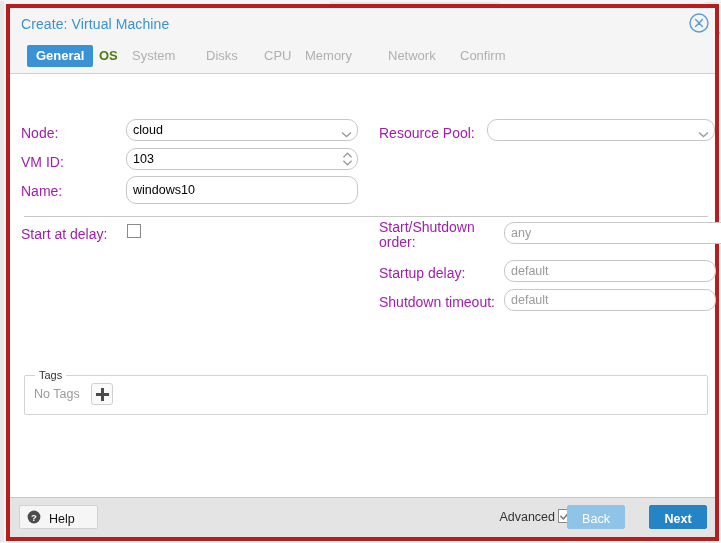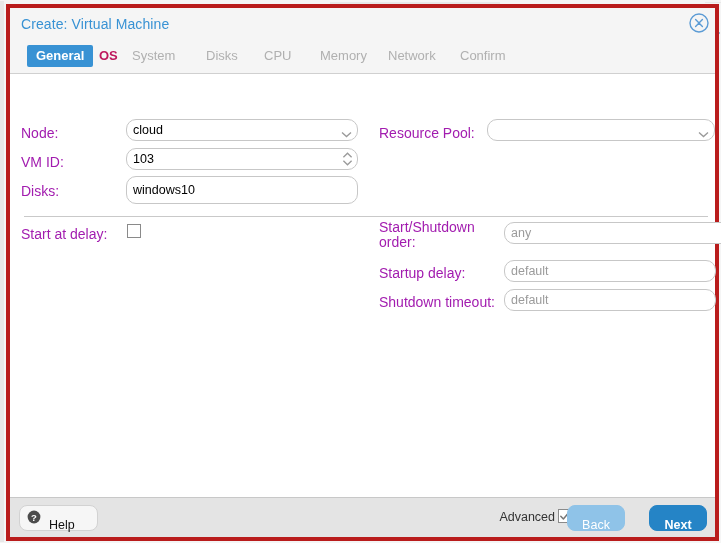--- a/index.html
+++ b/index.html
@@ -94,21 +94,21 @@
     cursor: default;
   }
   .tab.active {
     background: #3892d4;
     color: #ffffff;
     border-radius: 2px;
     padding: 0 9px;
     font-weight: bold;
   }
   .tab.enabled {
-    color: #be185d;
+    color: #4d7c0f;
     cursor: pointer;
     font-weight: bold;
   }
 
   
   .dlg-body {
     position: relative;
     flex: 1 1 auto;
     background: #ffffff;
   }
@@ -218,26 +218,26 @@
     position: relative;
     height: 39px;
     background: #e4e4e4;
     border-top: 1px solid #c8c8c8;
     flex: 0 0 auto;
   }
   .btn {
     position: absolute;
     box-sizing: border-box;
     height: 24px;
-    border-radius: 8px;
+    border-radius: 2px;
     font-family: "Liberation Sans", sans-serif;
     font-size: 12.5px;
     cursor: pointer;
     border: 1px solid transparent;
-    padding: 12px;
+    padding: 6px;
   }
   .btn-help {
     left: 9px;
     top: 7px;
     width: 79px;
     background: #f6f6f6;
     border: 1px solid #d2d2d2;
     color: #111111;
     text-align: left;
     padding-left: 29px;
@@ -308,21 +308,21 @@
       </svg>
     </div>
   </div>
 
   <div class="tab-bar">
     <div class="tab active" style="left:17px;">General</div>
     <div class="tab enabled" style="left:89px;">OS</div>
     <div class="tab" style="left:122px;">System</div>
     <div class="tab" style="left:196px;">Disks</div>
     <div class="tab" style="left:254px;">CPU</div>
-    <div class="tab" style="left:310px;">Memory</div>
+    <div class="tab" style="left:295px;">Memory</div>
     <div class="tab" style="left:378px;">Network</div>
     <div class="tab" style="left:450px;">Confirm</div>
   </div>
 
   <div class="dlg-body">
 
     <div class="f-label" style="left:11px; top:51px;">Node:</div>
     <input class="f-input" style="left: 116px; top: 45px; width: 232px;" readonly="" value="cloud">
     <div class="combo-arrow" style="left:331px; top:53px;">
       <svg width="11" height="7" viewBox="0 0 11 7" aria-hidden="true">
@@ -332,21 +332,21 @@
 
     <div class="f-label" style="left:11px; top:80px;">VM ID:</div>
     <input class="f-input" style="left: 116px; top: 74px; width: 232px;" value="103">
     <div class="spin-arrows" style="left:332px; top:77px;">
       <svg width="11" height="16" viewBox="0 0 11 16" aria-hidden="true">
         <path d="M1.4 6.2 L5.5 2.2 L9.6 6.2" fill="none" stroke="#9a9a9a" stroke-width="1.3"></path>
         <path d="M1.4 9.8 L5.5 13.8 L9.6 9.8" fill="none" stroke="#9a9a9a" stroke-width="1.3"></path>
       </svg>
     </div>
 
-    <div class="f-label" style="left:11px; top:109px;">Disks:</div>
+    <div class="f-label" style="left:11px; top:109px;">Name:</div>
     <input class="f-input tall" style="left: 116px; top: 102px; width: 232px;" value="windows10">
 
     <div class="f-label" style="left:369px; top:51px;">Resource Pool:</div>
     <input class="f-input" style="left: 477px; top: 45px; width: 228px;" readonly="" value="">
     <div class="combo-arrow" style="left:688px; top:53px;">
       <svg width="11" height="7" viewBox="0 0 11 7" aria-hidden="true">
         <path d="M1 1.4 L5.5 5.6 L10 1.4" fill="none" stroke="#9a9a9a" stroke-width="1.3"></path>
       </svg>
     </div>
 
@@ -357,20 +357,25 @@
 
     <div class="f-label" style="left:369px; top:146px; width:110px; line-height:15px; white-space:normal;">Start/Shutdown order:</div>
     <input class="f-input" style="left: 494px; top: 148px; width: 233px;" placeholder="any">
 
     <div class="f-label" style="left:369px; top:191px;">Startup delay:</div>
     <input class="f-input" style="left: 494px; top: 186px; width: 212px;" placeholder="default">
 
     <div class="f-label" style="left:369px; top:220px;">Shutdown timeout:</div>
     <input class="f-input" style="left: 494px; top: 215px; width: 212px;" placeholder="default">
 
+    <div class="tags-fs">
+      <div class="tags-legend">Tags</div>
+      <div class="tags-none">No Tags</div>
+      <div class="tag-add"></div>
+    </div>
 
   </div>
 
   <div class="dlg-footer">
     <button class="btn btn-help">Help</button>
     <div class="help-icon">
       <svg width="14" height="14" viewBox="0 0 14 14" aria-hidden="true">
         <circle cx="7" cy="7" r="6.4" fill="#4c4c4c"></circle>
         <text x="7" y="10.6" font-family="Liberation Sans, sans-serif" font-size="9.5" font-weight="bold" fill="#ffffff" text-anchor="middle">?</text>
       </svg>

